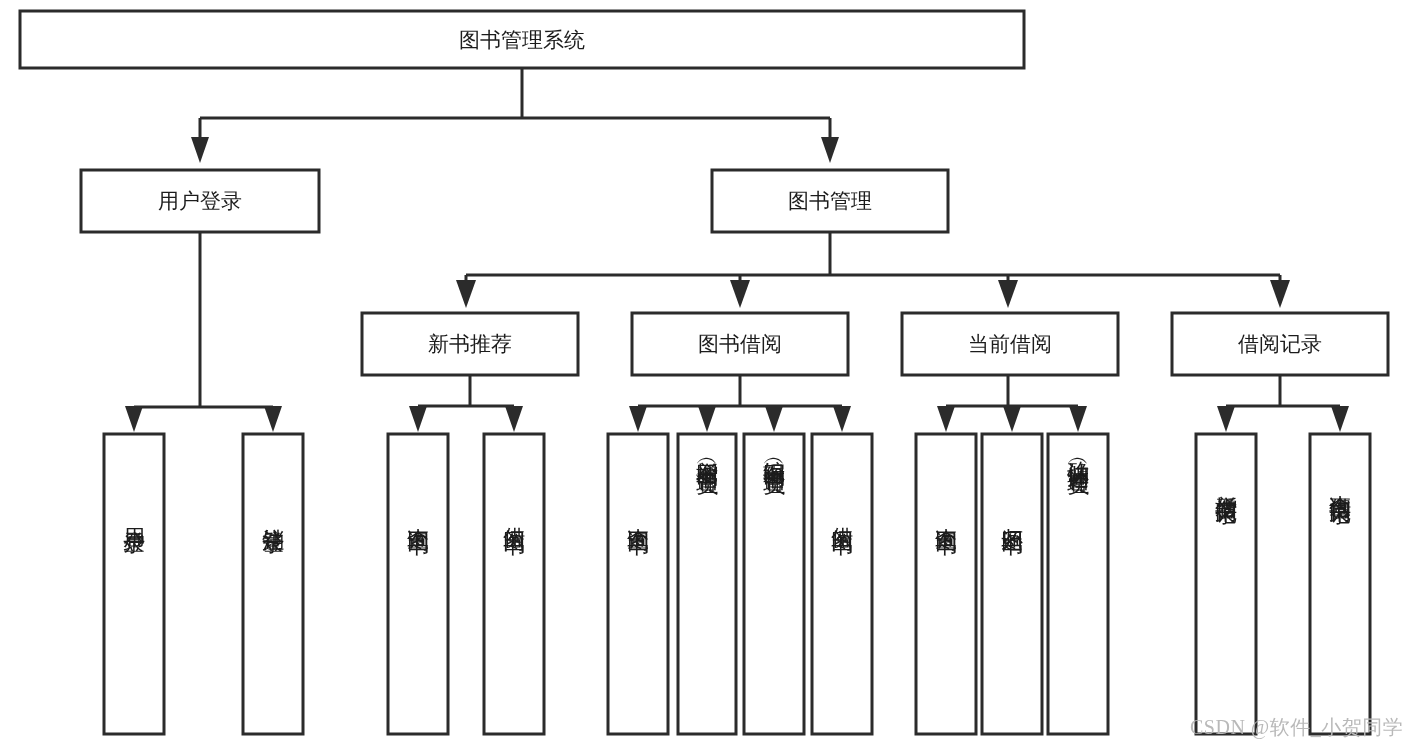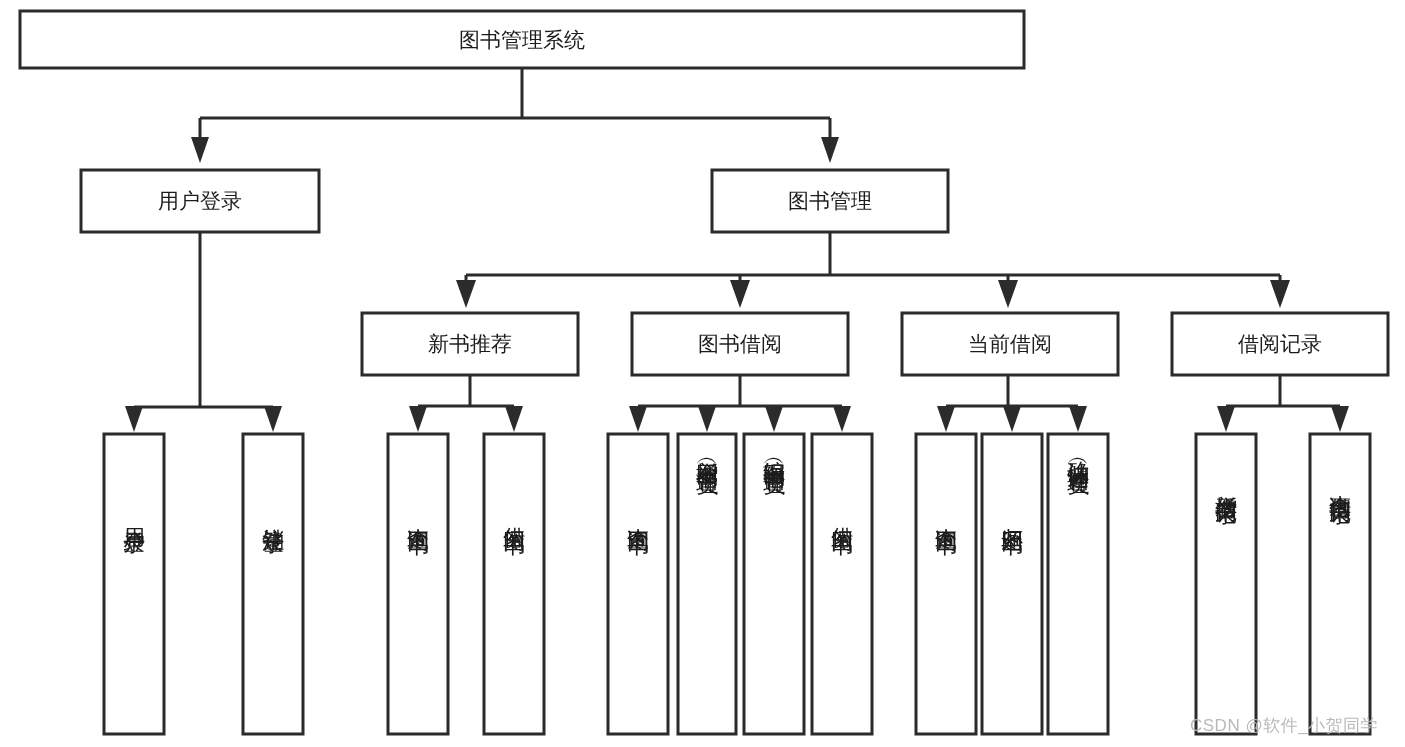--- a/index.html
+++ b/index.html
@@ -58,22 +58,22 @@
     color: #1c1c1c;
     letter-spacing: 2px;
     white-space: nowrap;
     text-align: left;
     pointer-events: none;
   }
   .watermark {
     position: absolute;
     left: 1190px;
     top: 714px;
-    font-family: Liberation Sans, sans-serif;
-    font-size: 17px;
+    font-family: Liberation Serif, serif;
+    font-size: 20px;
     color: #b9b9b9;
     white-space: nowrap;
     letter-spacing: 0.5px;
     text-align: center;
   }
 </style>
 </head>
 <body>
 
 <div id="diagram-root">

